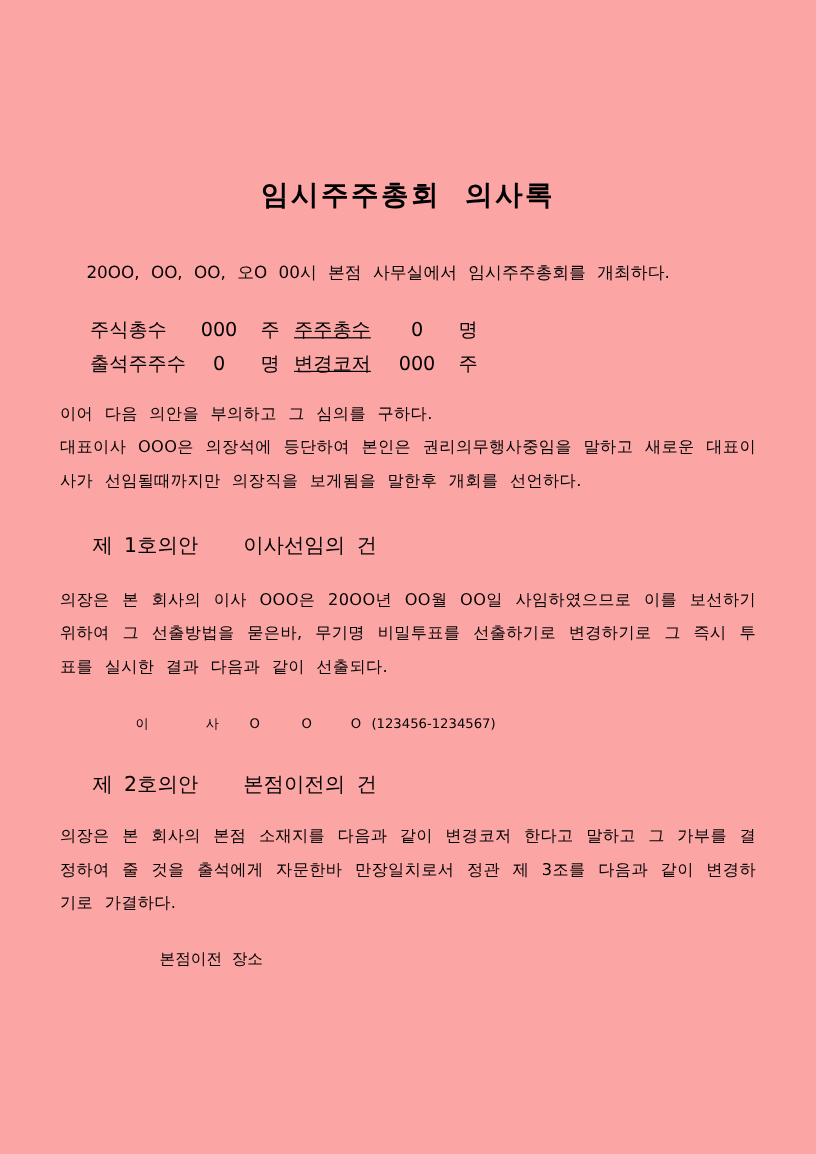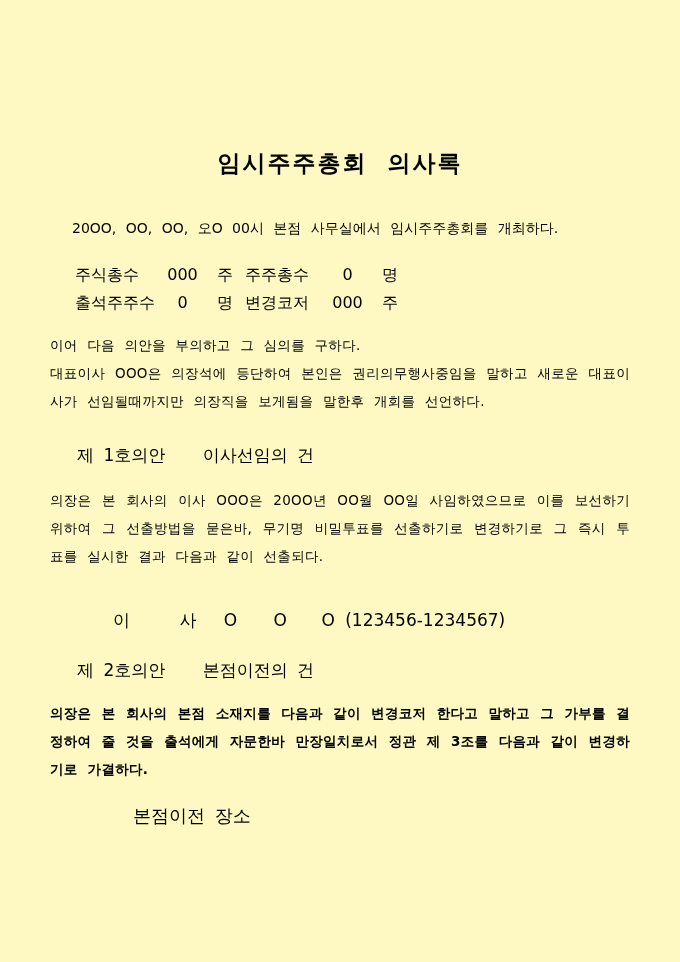--- a/index.html
+++ b/index.html
@@ -1,21 +1,21 @@
 <!DOCTYPE html>
 <html><head>
 <meta charset="utf-8">
 <style>
   html, body { margin: 0; padding: 0; background: #ffffff; }
   .page {
     position: relative;
     width: 680px;
     height: 962px;
     margin: 0 auto;
-    background: #fef9c3;
+    background: #fca5a5;
     color: #000000;
     font-family: "DejaVu Sans", "Liberation Sans", sans-serif;
     box-sizing: border-box;
     padding: 0 50px;
     overflow: hidden;
   }
   .doc-title {
     margin-top: 148px;
     text-align: center;
     font-size: 23px;
@@ -29,54 +29,54 @@
     padding-left: 22px;
     font-size: 14px;
     line-height: 28px;
     word-spacing: 5px;
   }
   .share-table { margin-top: 19px; padding-left: 25px; font-size: 16px; }
   .share-row { display: flex; line-height: 28px; word-spacing: 2px; }
   .share-row .c1 { width: 85px; }
   .share-row .c2 { width: 45px; text-align: center; }
   .share-row .c3 { width: 40px; text-align: center; }
-  .share-row .c4 { width: 80px; }
+  .share-row .c4 { width: 80px; text-decoration: underline; }
   .share-row .c5 { width: 45px; text-align: center; }
   .share-row .c6 { width: 40px; text-align: center; }
   .para {
     font-size: 13.5px;
     line-height: 28px;
     text-align: justify;
     word-spacing: 5px;
     letter-spacing: 0.3px;
   }
   .opening { margin-top: 14px; }
   .agenda-heading {
     font-size: 17px;
     line-height: 28px;
     padding-left: 27px;
     word-spacing: 4px;
   }
   .agenda-heading .agenda-name { margin-left: 28px; }
   .heading1 { margin-top: 26px; }
   .body1 { margin-top: 17px; }
   .result-line {
-    margin-top: 36px;
+    margin-top: 20px;
     padding-left: 63px;
-    font-size: 17px;
+    font-size: 11px;
     line-height: 28px;
   }
   .result-line span:nth-child(1) { margin-right: 44px; }
   .result-line span:nth-child(2) { margin-right: 22px; }
   .result-line span:nth-child(3) { margin-right: 31px; }
   .result-line span:nth-child(4) { margin-right: 29px; }
   .result-line span:nth-child(5) { margin-right: 5px; }
   .heading2 { margin-top: 22px; }
-  .body2 { margin-top: 15px; font-weight: bold; }
-  .details { margin-top: 19px; padding-left: 83px; font-size: 18px; }
+  .body2 { margin-top: 15px; }
+  .details { margin-top: 19px; padding-left: 83px; font-size: 13px; }
   .detail-row { display: flex; line-height: 28px; word-spacing: 4px; }
   .detail-row .d-label { width: 147px; }
 </style>
 </head>
 <body>
 
 <div class="page">
 
   <div class="doc-title">임시주주총회 의사록</div>
 

